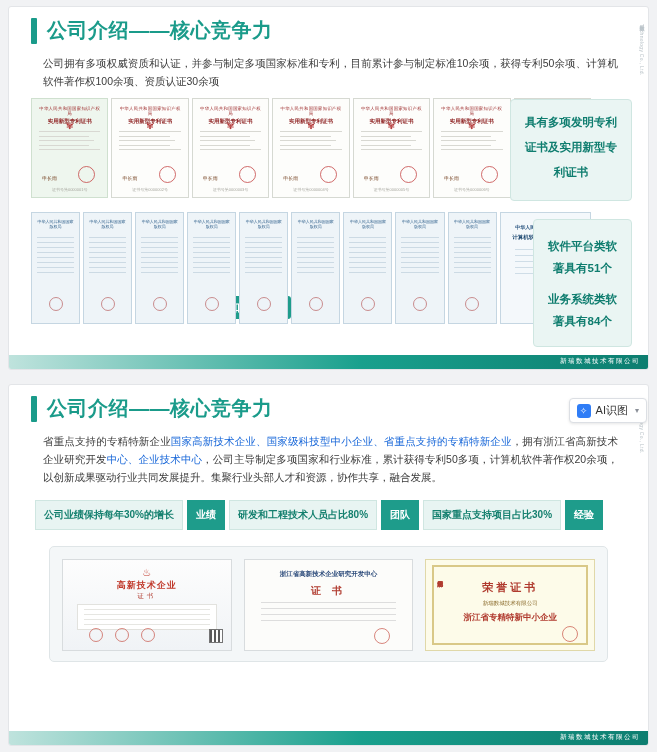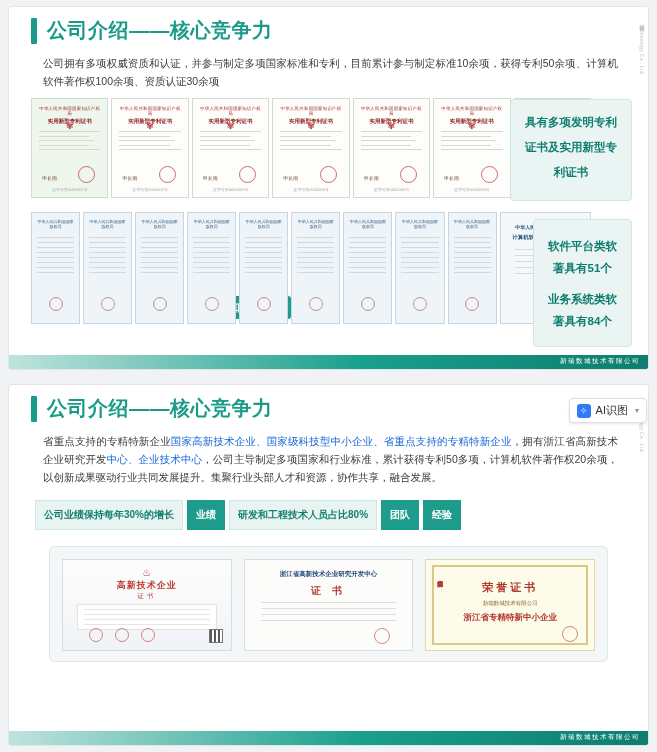--- a/index.html
+++ b/index.html
@@ -722,20 +722,21 @@
 
     <div class="para">
       <span>省重点支持的专精特新企业</span><span class="hl">国家高新技术企业、国家级科技型中小企业、省重点支持的专精特新企业</span><span>，拥有浙江省高新技术企业研究开发</span><span class="hl">中心、企业技术中心</span><span>，公司主导制定多项国家和行业标准，累计获得专利50多项，计算机软件著作权20余项，以创新成果驱动行业共同发展提升。集聚行业头部人才和资源，协作共享，融合发展。</span>
     </div>
 
     <div class="chip-row">
       <div class="chip">公司业绩保持每年30%的增长</div>
       <div class="chip-label">业绩</div>
       <div class="chip">研发和工程技术人员占比80%</div>
       <div class="chip-label">团队</div>
+      <div class="chip">国家重点支持项目占比30%</div>
       <div class="chip-label">经验</div>
     </div>
 
     <div class="photo-card">
       <div class="photo-row">
 
         <div class="photo p1">
           <div class="ph-torch">♨</div>
           <div class="ph-t1">高新技术企业</div>
           <div class="ph-t2">证书</div>

